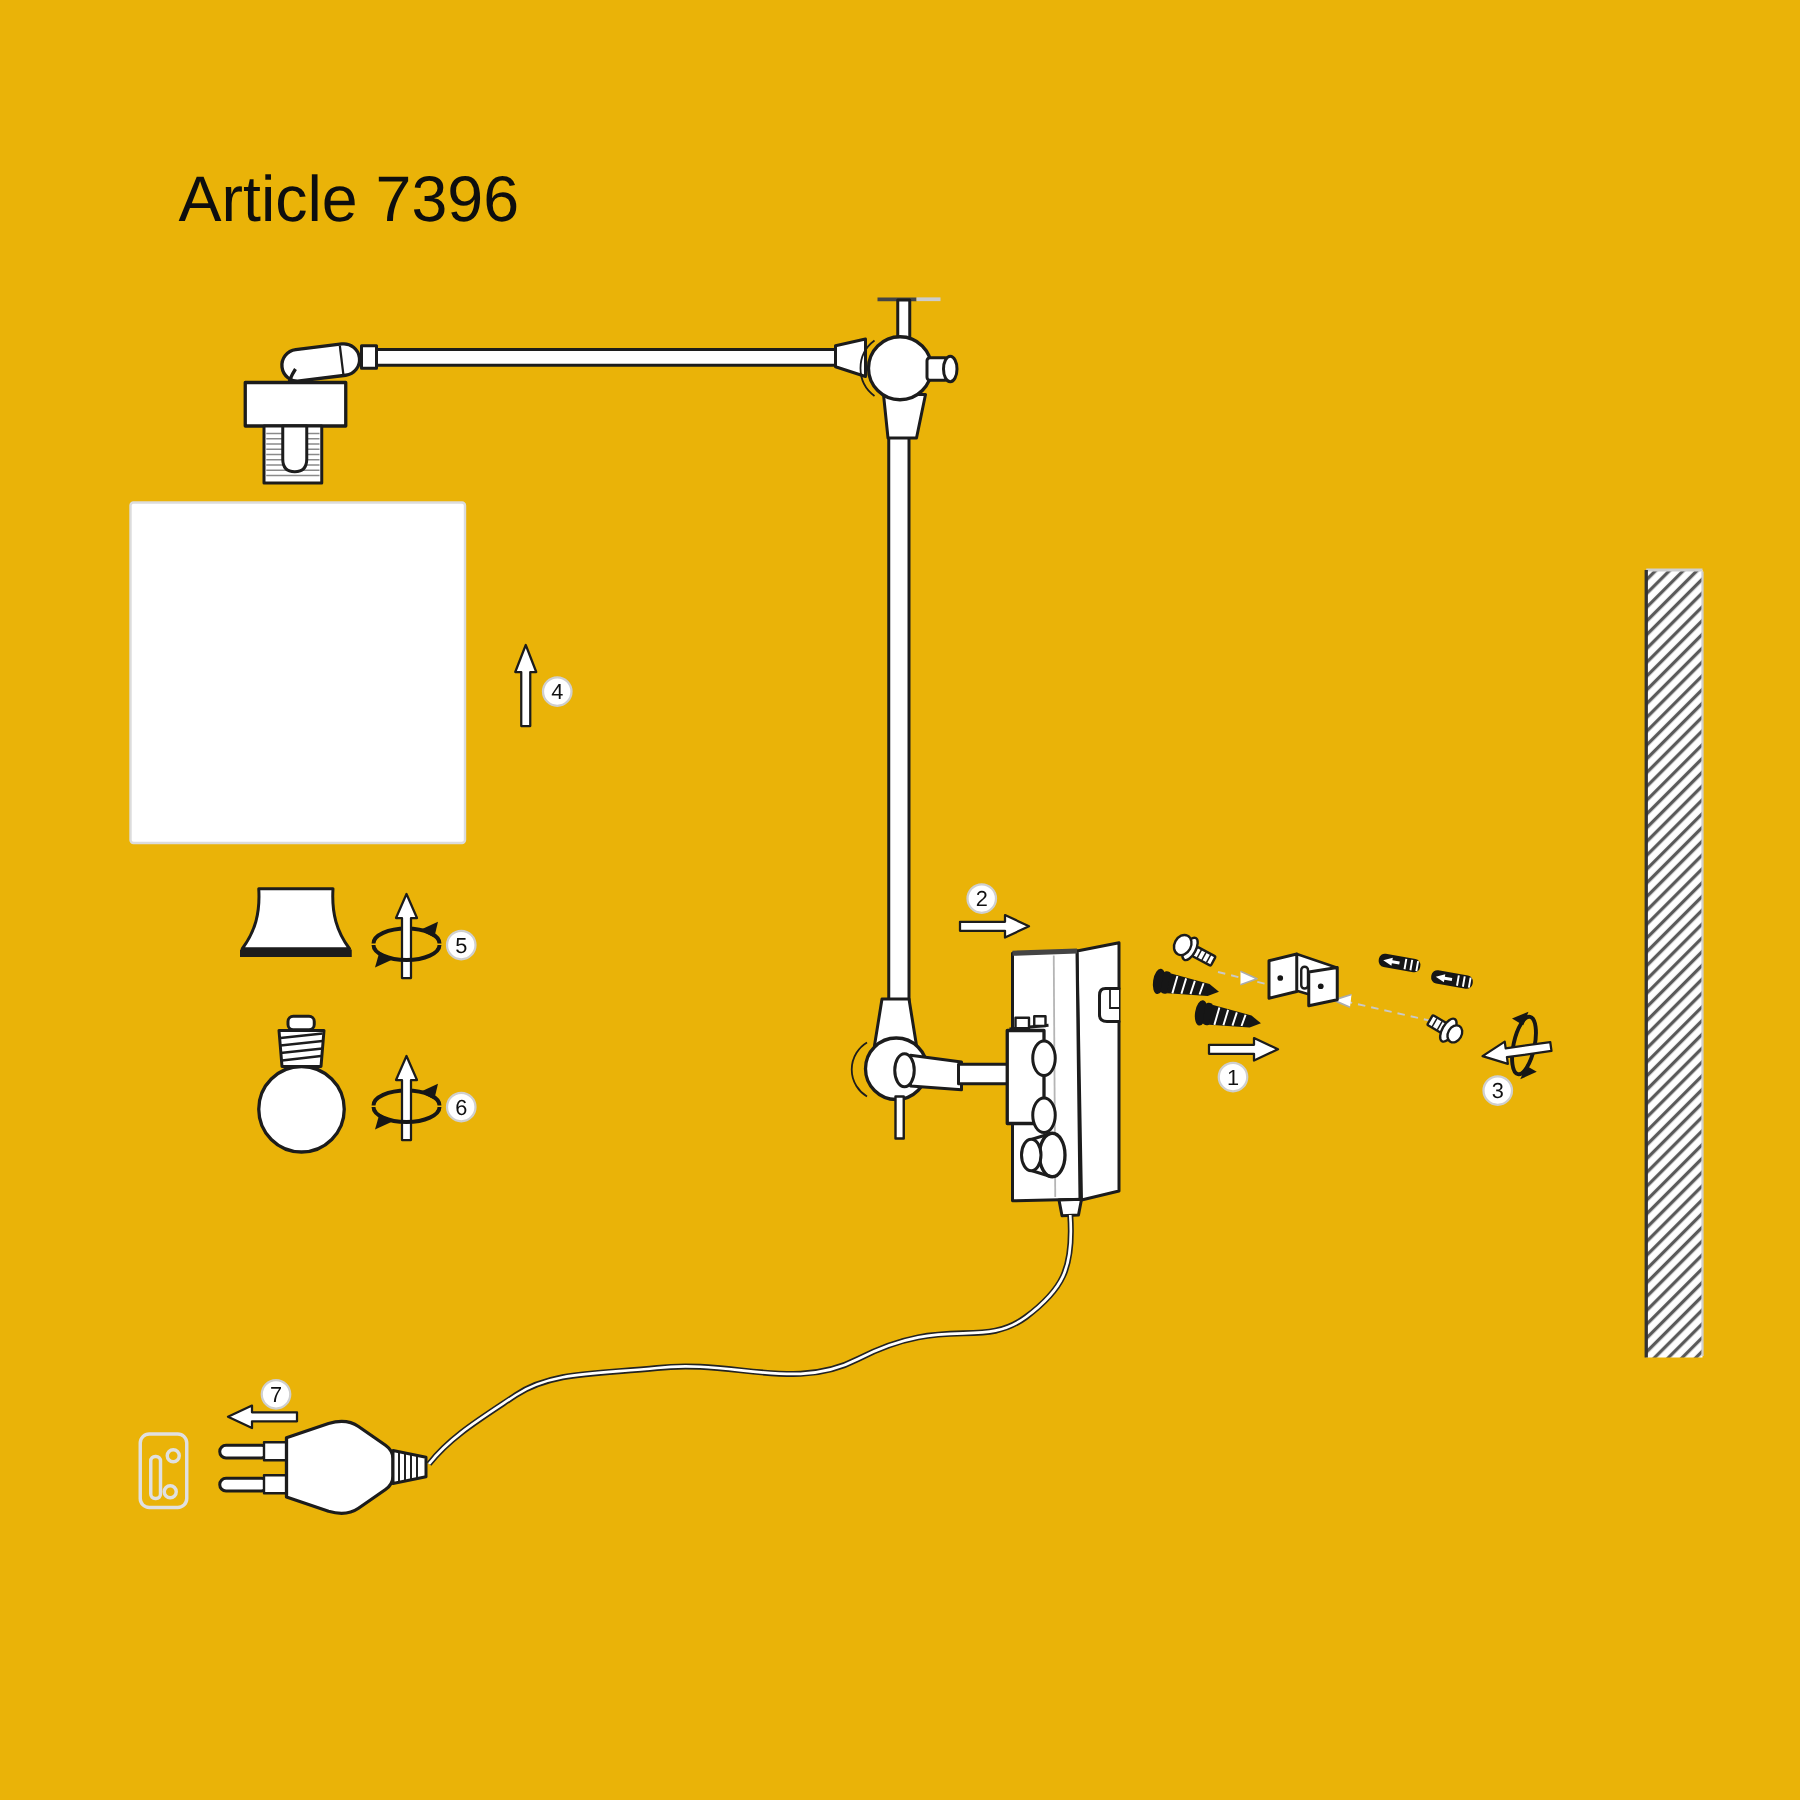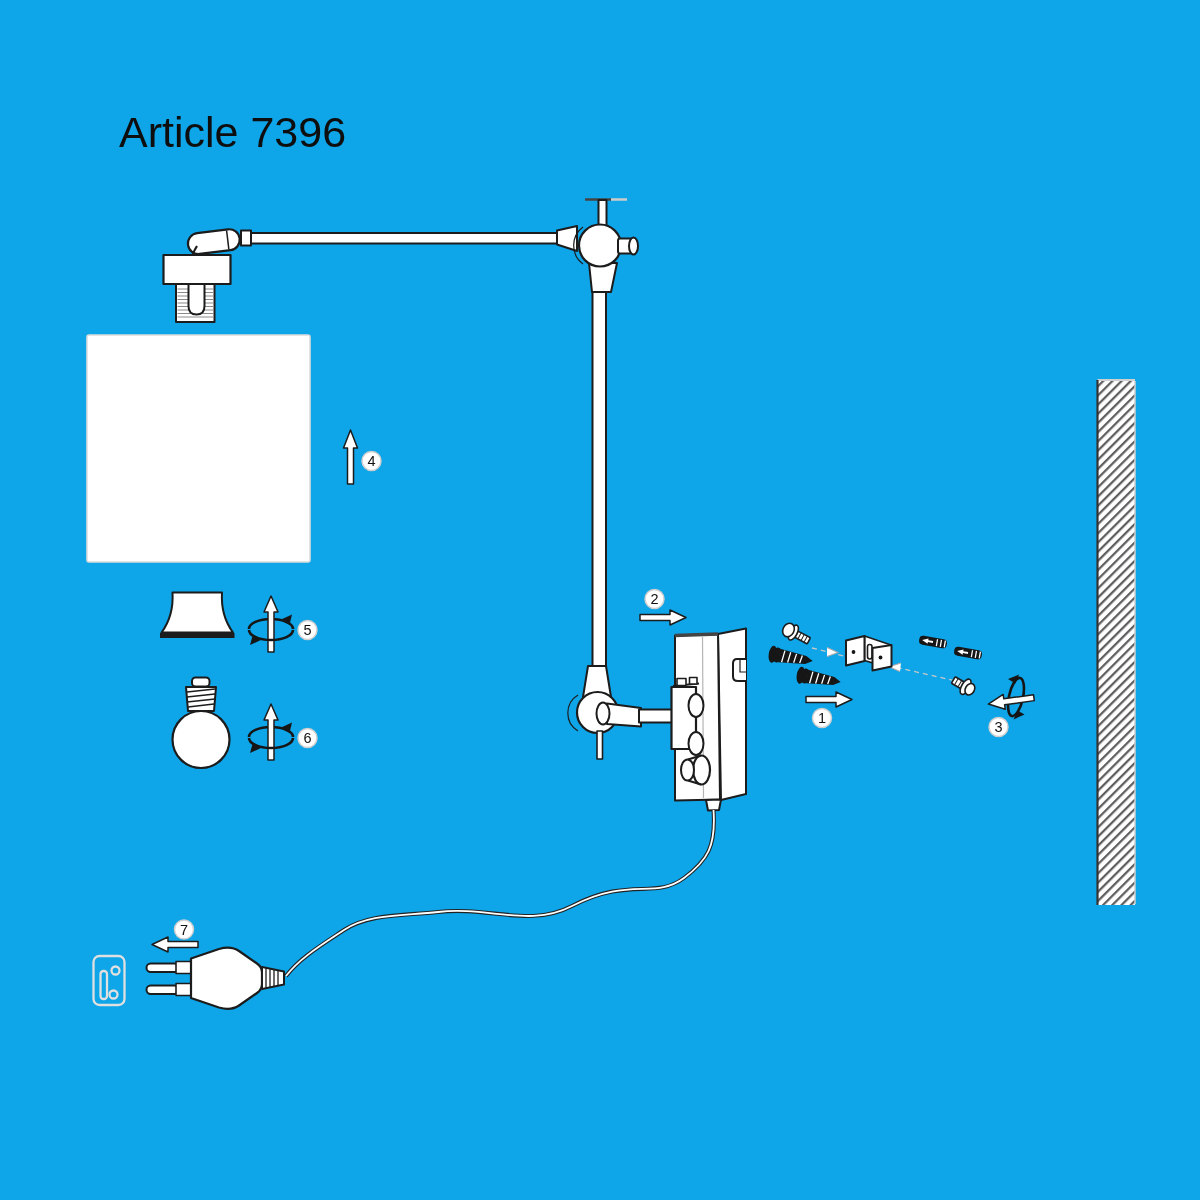--- a/index.html
+++ b/index.html
@@ -1,16 +1,16 @@
 <!DOCTYPE html>
 <html><head>
 <meta charset="utf-8">
 <style>
   html,body{margin:0;padding:0;background:#ffffff;}
-  .stage{position:relative;width:1200px;height:1200px;background:#0ea5e9;overflow:hidden;
+  .stage{position:relative;width:1200px;height:1200px;background:#eab308;overflow:hidden;
          font-family:"Liberation Sans",sans-serif;text-align:right;}
   svg{display:block}
   .title{font-family:"Liberation Sans",sans-serif;font-size:43px;fill:#0e0e0e;}
   .num{font-family:"Liberation Sans",sans-serif;font-size:14.5px;fill:#111;text-anchor:middle;}
   .ln{fill:#ffffff;stroke:#1c1c1c;stroke-width:2;stroke-linejoin:round;stroke-linecap:round;}
   .ln22{fill:#ffffff;stroke:#1c1c1c;stroke-width:2.2;stroke-linejoin:round;}
   .ln16{fill:#ffffff;stroke:#1c1c1c;stroke-width:1.6;stroke-linejoin:round;}
   .arrow{fill:#ffffff;stroke:#1c1c1c;stroke-width:1.5;stroke-linejoin:round;}
   .dark{fill:#161616;stroke:none;}
   .wslash{stroke:#ffffff;stroke-width:1.3;fill:none;}

